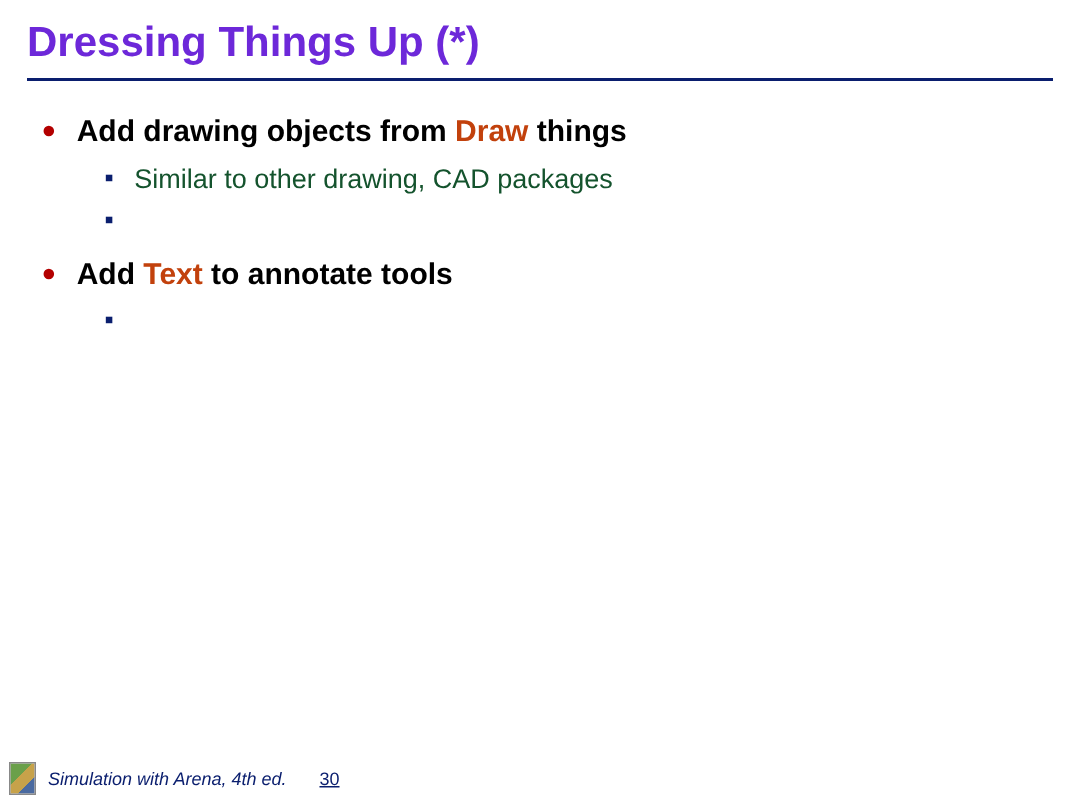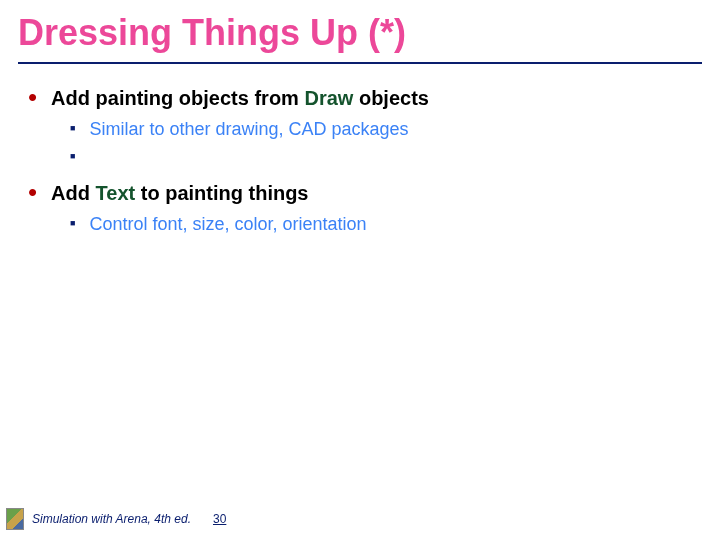--- a/index.html
+++ b/index.html
@@ -8,23 +8,23 @@
     height: 540px;
     background: #ffffff;
     font-family: Arial, Helvetica, sans-serif;
     position: relative;
     overflow: hidden;
   }
   .slide {
     padding: 12px 18px 0 18px;
   }
   .title {
-    font-size: 36px;
+    font-size: 28px;
     font-weight: bold;
-    color: #ec4899;
+    color: #6d28d9;
     margin-bottom: 8px;
   }
   .title-rule {
     border: none;
     border-top: 2px solid #0a1e6e;
     margin-bottom: 22px;
   }
   .bullet-1 {
     display: flex;
     align-items: flex-start;
@@ -36,37 +36,37 @@
     line-height: 22px;
     margin-right: 14px;
   }
   .bullet-1 .txt {
     font-size: 20px;
     font-weight: bold;
     color: #000;
     line-height: 1.25;
   }
   .bullet-1 .txt .accent {
-    color: #14532d;
+    color: #c2410c;
     font-weight: bold;
   }
   .bullet-2 {
     display: flex;
     align-items: flex-start;
     margin: 4px 0 4px 52px;
   }
   .bullet-2 .sq {
     color: #0a1e6e;
     font-size: 9px;
     line-height: 22px;
     margin-right: 14px;
   }
   .bullet-2 .txt {
     font-size: 18px;
-    color: #3b82f6;
+    color: #14532d;
     line-height: 1.35;
     max-width: 580px;
   }
   .gap { height: 10px; }
   .footer {
     position: absolute;
     bottom: 10px;
     left: 0;
     width: 661px;
     display: flex;
@@ -97,44 +97,43 @@
 </head>
 <body>
 
 <div class="slide">
   <h1 class="title">Dressing Things Up (*)</h1>
   <hr class="title-rule">
 
   <div class="bullet-1">
     <span class="dot">•</span>
     <span class="txt">
-      <span>Add painting objects from </span><span class="accent">Draw</span><span> objects</span>
+      <span>Add drawing objects from </span><span class="accent">Draw</span><span> things</span>
     </span>
   </div>
 
   <div class="bullet-2">
     <span class="sq">■</span>
     <span class="txt">Similar to other drawing, CAD packages</span>
   </div>
   <div class="bullet-2">
     <span class="sq">■</span>
   </div>
 
   <div class="gap"></div>
 
   <div class="bullet-1">
     <span class="dot">•</span>
     <span class="txt">
-      <span>Add </span><span class="accent">Text</span><span> to painting things</span>
+      <span>Add </span><span class="accent">Text</span><span> to annotate tools</span>
     </span>
   </div>
 
   <div class="bullet-2">
     <span class="sq">■</span>
-    <span class="txt">Control font, size, color, orientation</span>
   </div>
 </div>
 
 <div class="footer">
   <div class="logo"></div>
   <span class="book">Simulation with Arena, 4th ed.</span>
   <span class="pagenum">30</span>
 </div>
 
 </body></html>

